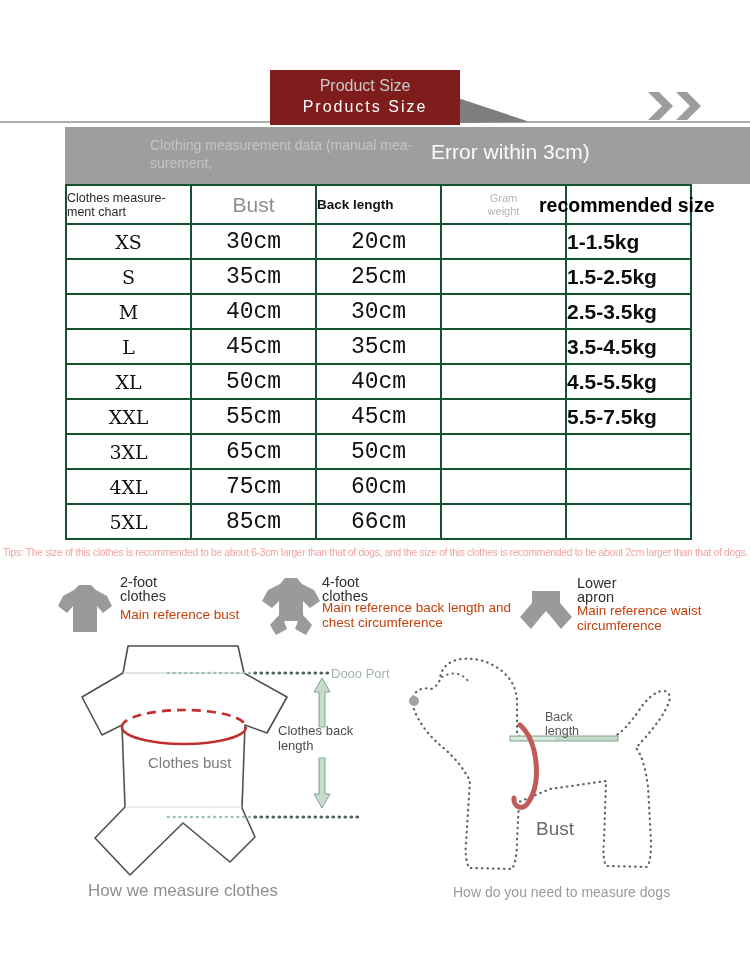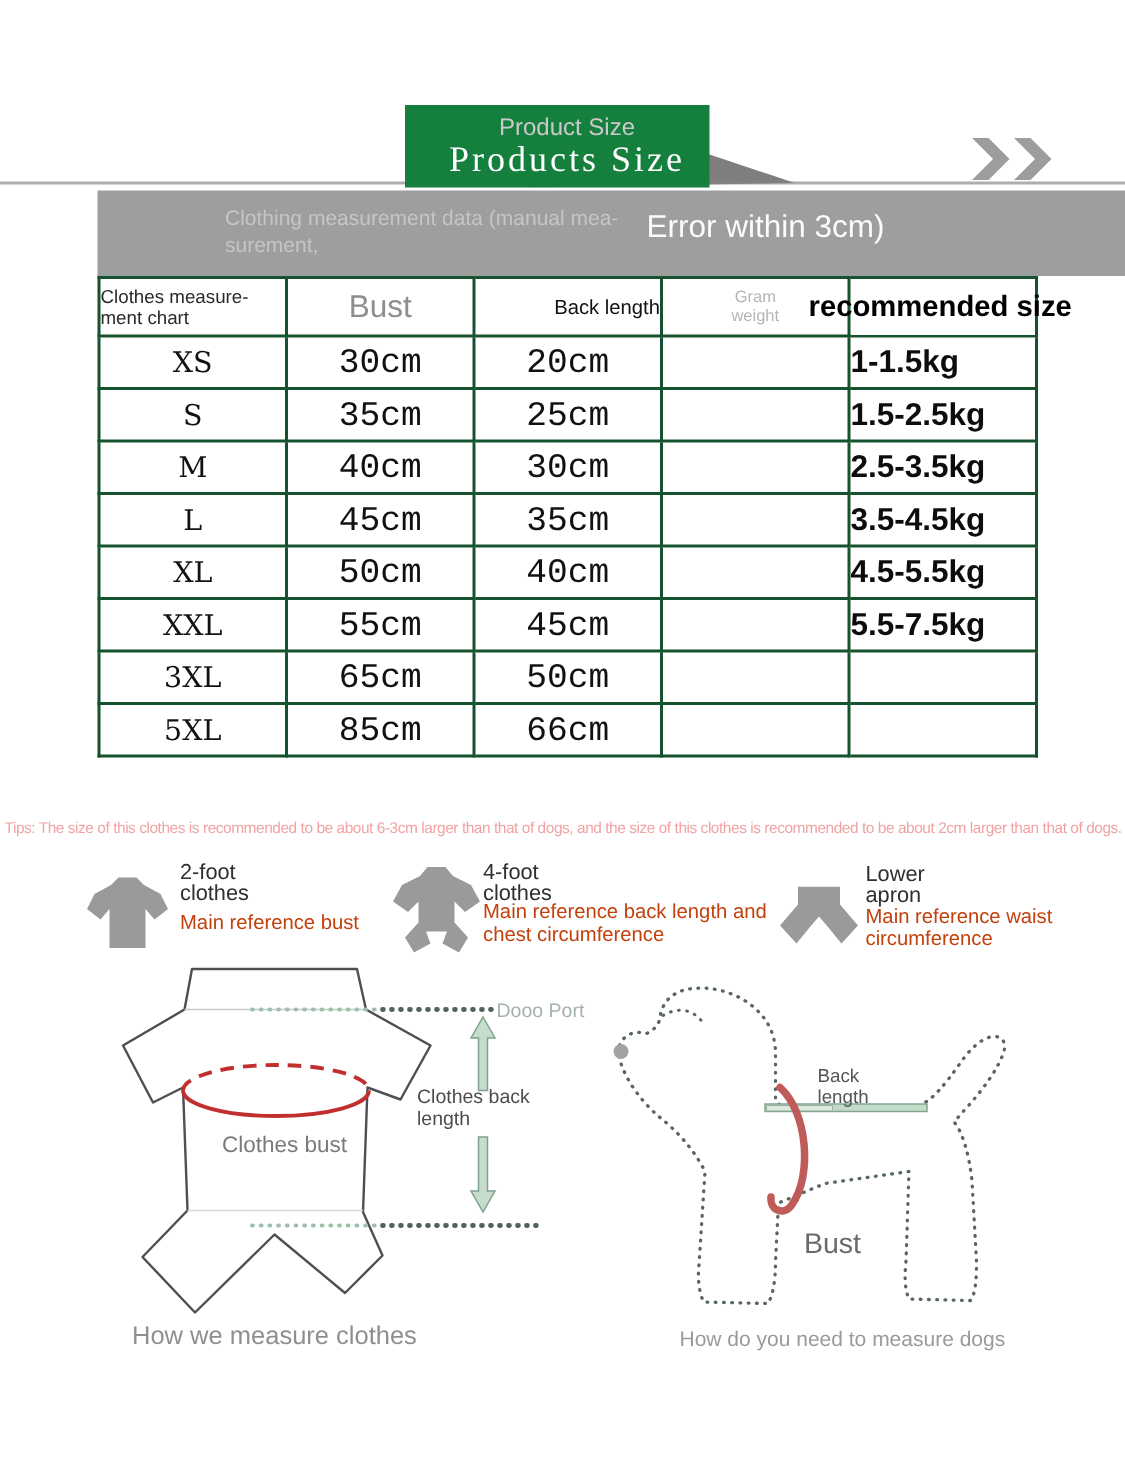--- a/index.html
+++ b/index.html
@@ -4,41 +4,41 @@
 <style>
   html,body{margin:0;padding:0;background:#fff;}
   .canvas{position:relative;width:750px;height:975px;background:#fff;overflow:hidden;
           font-family:"Liberation Sans",sans-serif;color:#222;}
   .abs{position:absolute;}
 
   
   .top-rule{left:0;top:121px;width:750px;height:2px;background:#adadad;}
   .banner-shadow{left:348px;top:88px;width:182px;height:37px;background:#7e7e7e;
                  clip-path:polygon(55% 18%,100% 92%,2% 100%);filter:blur(2px);z-index:1;}
-  .banner{left:270px;top:70px;width:190px;height:55px;background:#15803d;z-index:2;
-          display:flex;flex-direction:column;align-items:center;justify-content:center;padding-left:13px;}
+  .banner{left:270px;top:70px;width:190px;height:55px;background:#7f1d1d;z-index:2;
+          display:flex;flex-direction:column;align-items:center;justify-content:center;}
   .banner-top{font-size:16px;color:#c9c9c9;line-height:18px;}
-  .banner-main{font-family:Liberation Serif, serif;font-size:24px;color:#fff;letter-spacing:2px;line-height:24px;}
+  .banner-main{font-family:Liberation Sans, sans-serif;font-size:16px;color:#fff;letter-spacing:2px;line-height:24px;}
   .chevrons{left:646px;top:90px;}
 
   
   .mheader{left:65px;top:127px;width:732px;height:57px;background:#9e9e9e;z-index:2;}
   .mheader-left{position:absolute;left:85px;top:9px;width:300px;font-size:14px;line-height:18px;
                 color:#c5c5c5;white-space:pre-line;}
   .mheader-right{position:absolute;left:366px;top:13px;font-size:21px;color:#fbfbfb;white-space:nowrap;}
 
   
   table.size{position:absolute;left:65px;top:184px;width:625px;border-collapse:collapse;table-layout:fixed;z-index:2;}
   table.size th,table.size td{border:2px solid #14532d;padding:0;background:#fff;overflow:visible;}
   table.size thead tr{height:39px;}
   table.size tbody tr{height:35px;}
   .th1{text-align:left;vertical-align:middle;padding-left:8px;font-size:12.5px;font-weight:normal;
        color:#2a2a2a;white-space:pre-line;line-height:14px;}
   .th2{text-align:center;font-size:21px;font-weight:normal;color:#8e8e8e;}
-  .th3{text-align:right;font-size:13.5px;font-weight:normal;color:#111;}
+  .th3{text-align:left;font-size:13.5px;font-weight:bold;color:#111;}
   .th4{text-align:center;font-size:11px;font-weight:normal;color:#b5b5b5;white-space:pre-line;line-height:13px;margin-top:32px;}
   .th5{position:relative;font-weight:bold;}
   .th5 span{position:absolute;left:-28px;top:50%;transform:translateY(-50%);
             white-space:nowrap;font-size:19.5px;color:#000;}
   .c-size{text-align:center;font-family:"DejaVu Serif",serif;font-size:19px;color:#111;}
   .c-num{text-align:center;font-family:Liberation Mono, monospace;font-size:23px;color:#111;}
   .c-rec{text-align:left;padding-left:8px;font-weight:bold;font-size:21px;color:#0d0d0d;}
 
   
   .tips{left:3px;top:547px;width:747px;font-size:10.3px;letter-spacing:-0.3px;color:#f1a3a3;white-space:nowrap;}
@@ -136,20 +136,27 @@
         <td class="c-size">XXL</td>
         <td class="c-num">55cm</td>
         <td class="c-num">45cm</td>
         <td class="c-num"></td>
         <td class="c-rec">5.5-7.5kg</td>
       </tr>
       <tr>
         <td class="c-size">3XL</td>
         <td class="c-num">65cm</td>
         <td class="c-num">50cm</td>
+        <td class="c-num"></td>
+        <td class="c-rec"></td>
+      </tr>
+      <tr>
+        <td class="c-size">4XL</td>
+        <td class="c-num">75cm</td>
+        <td class="c-num">60cm</td>
         <td class="c-num"></td>
         <td class="c-rec"></td>
       </tr>
       <tr>
         <td class="c-size">5XL</td>
         <td class="c-num">85cm</td>
         <td class="c-num">66cm</td>
         <td class="c-num"></td>
         <td class="c-rec"></td>
       </tr>

